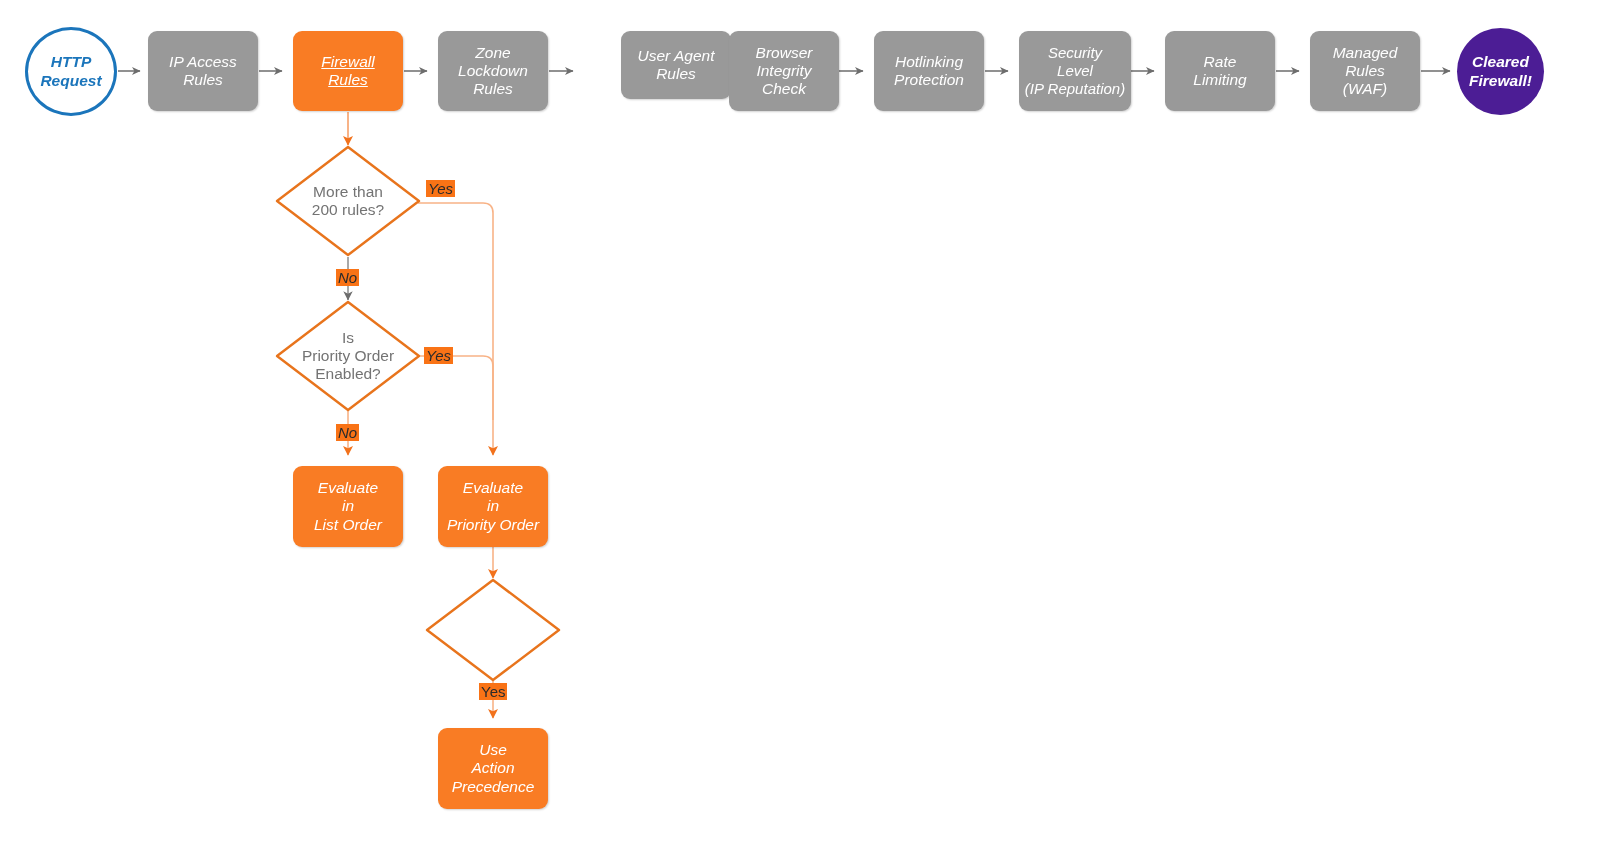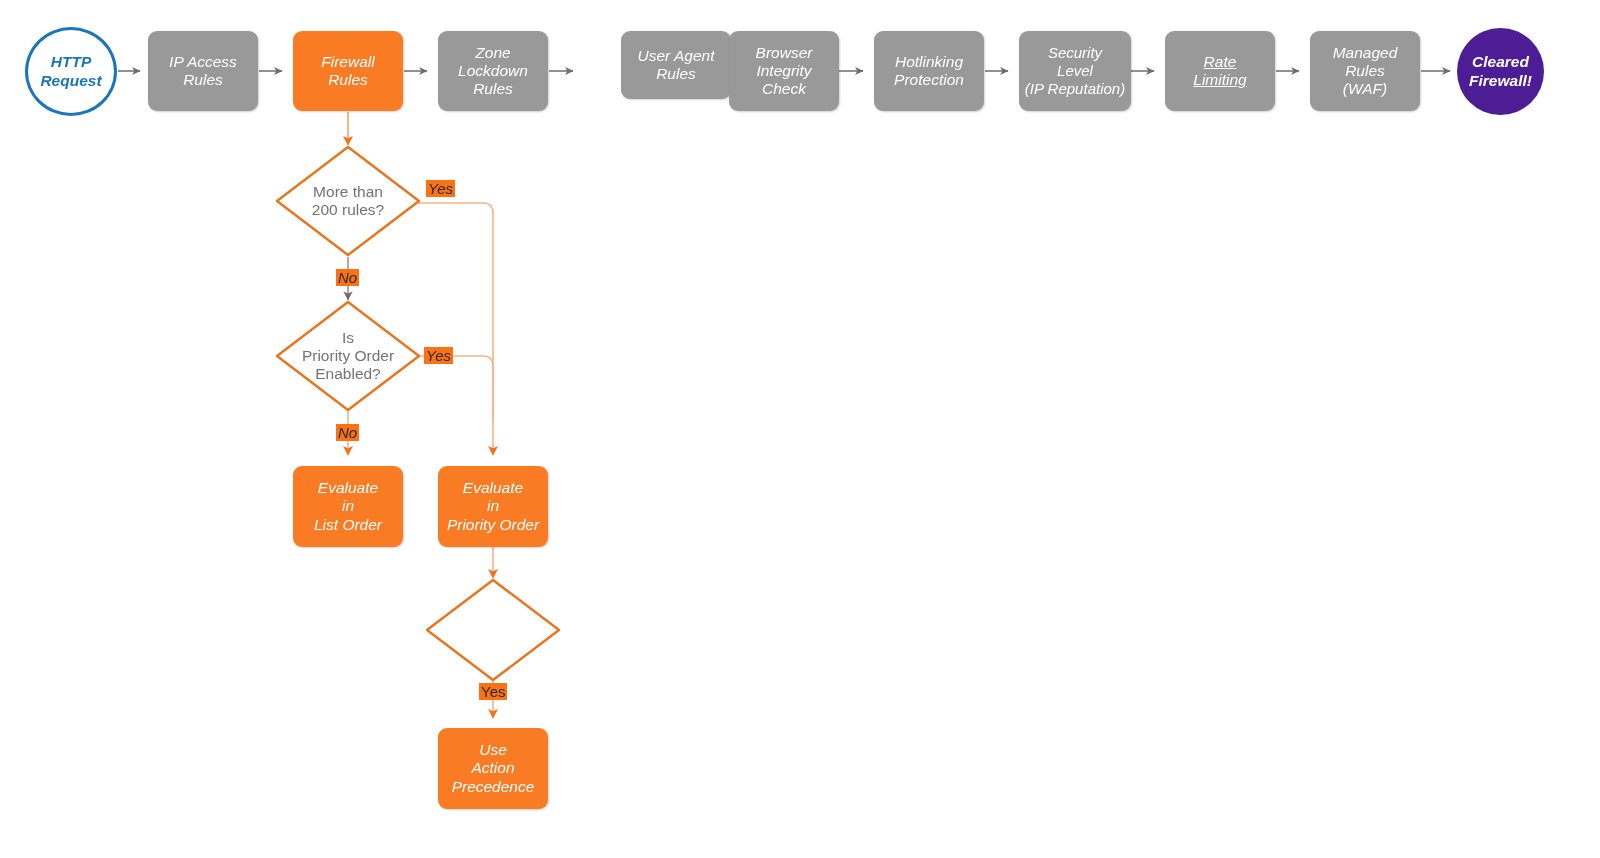--- a/index.html
+++ b/index.html
@@ -167,21 +167,21 @@
   <div class="node terminator outline" style="left:25px; top:27px; width:92px; height:89px;">
     <span>HTTP
 Request</span>
   </div>
 
   <div class="node proc gray" style="left:148px; top:31px; width:110px; height:80px;">
     <span>IP Access
 Rules</span>
   </div>
 
-  <div class="node proc orange" style="left:293px; top:31px; width:110px; height:80px;">
+  <div class="node proc orange" style="left:293px; top:31px; width:110px; height:80px;text-decoration:underline;">
     <span>Firewall
 Rules</span>
   </div>
 
   <div class="node proc gray" style="left:438px; top:31px; width:110px; height:80px;">
     <span>Zone
 Lockdown
 Rules</span>
   </div>
 
@@ -200,21 +200,21 @@
     <span>Hotlinking
 Protection</span>
   </div>
 
   <div class="node proc gray" style="left:1019px; top:31px; width:112px; height:80px; font-size:15px;">
     <span>Security
 Level
 (IP Reputation)</span>
   </div>
 
-  <div class="node proc gray" style="left:1165px; top:31px; width:110px; height:80px;text-decoration:underline;">
+  <div class="node proc gray" style="left:1165px; top:31px; width:110px; height:80px;">
     <span>Rate
 Limiting</span>
   </div>
 
   <div class="node proc gray" style="left:1310px; top:31px; width:110px; height:80px;">
     <span>Managed
 Rules
 (WAF)</span>
   </div>
 

